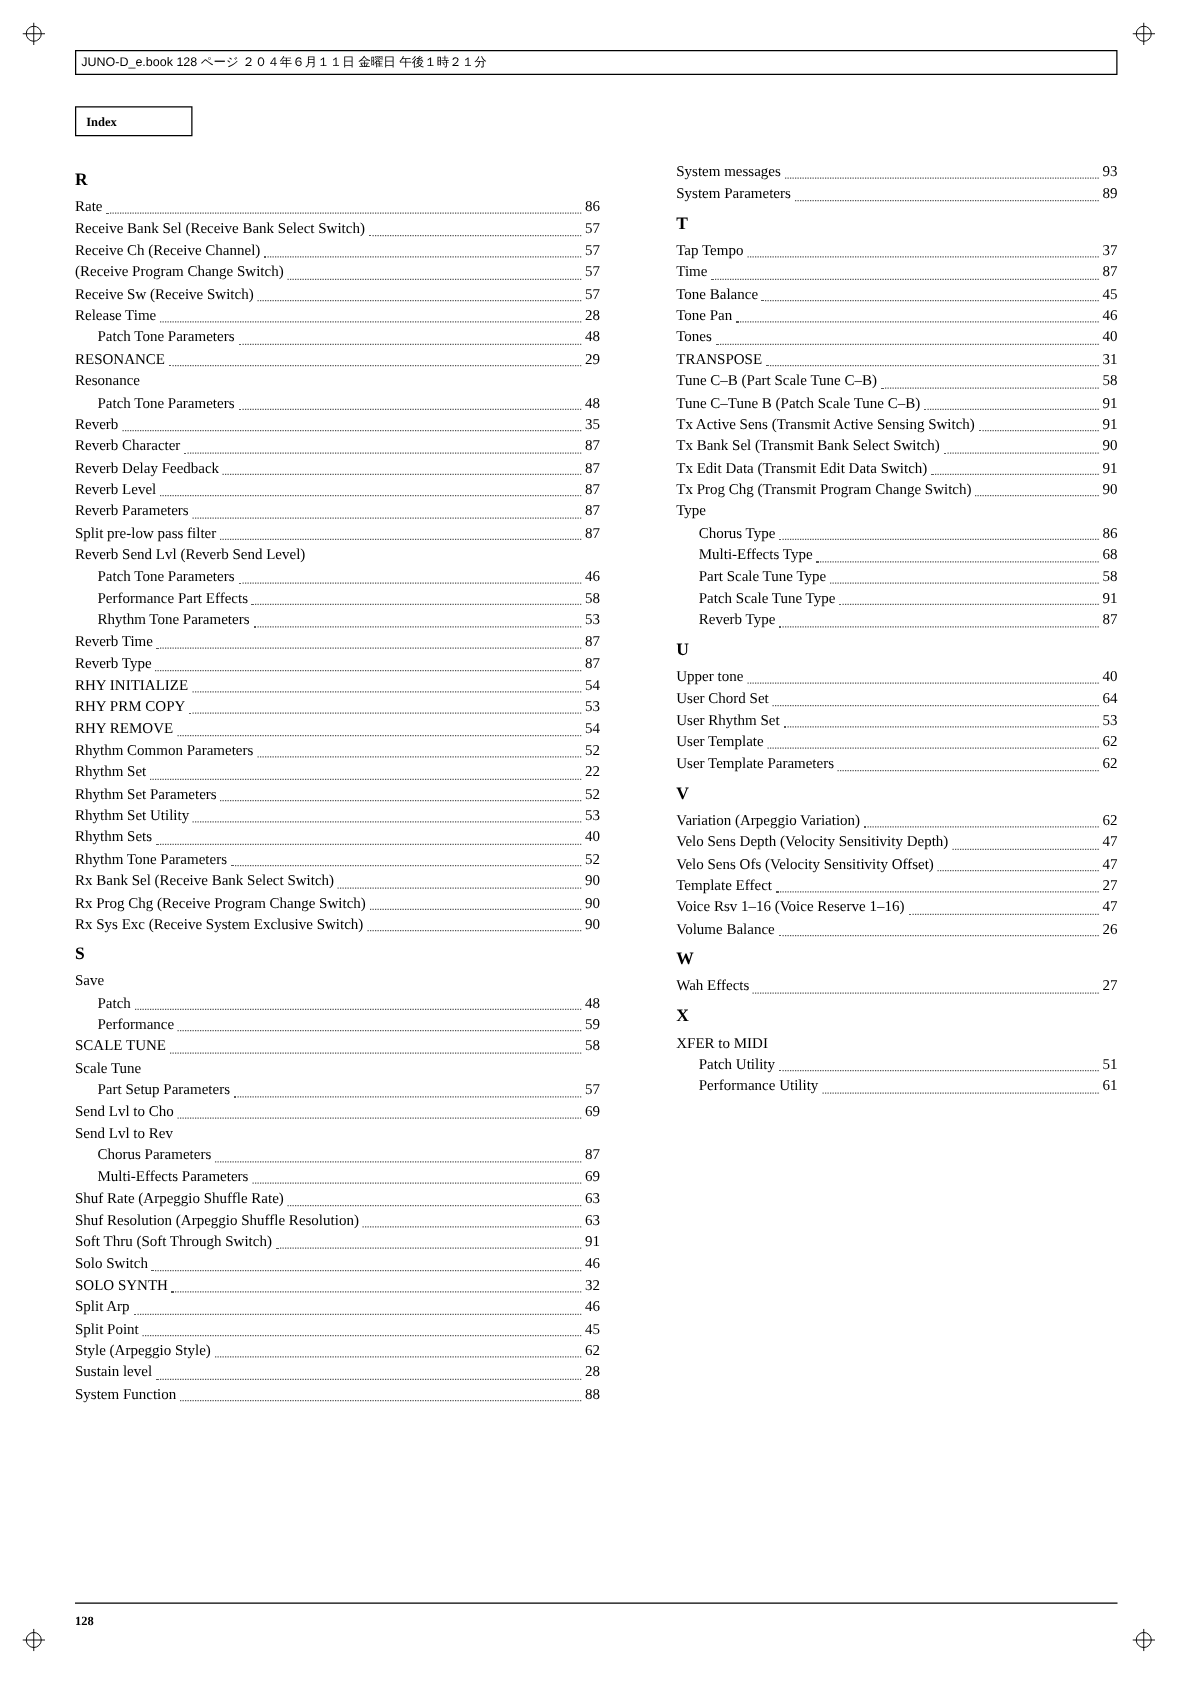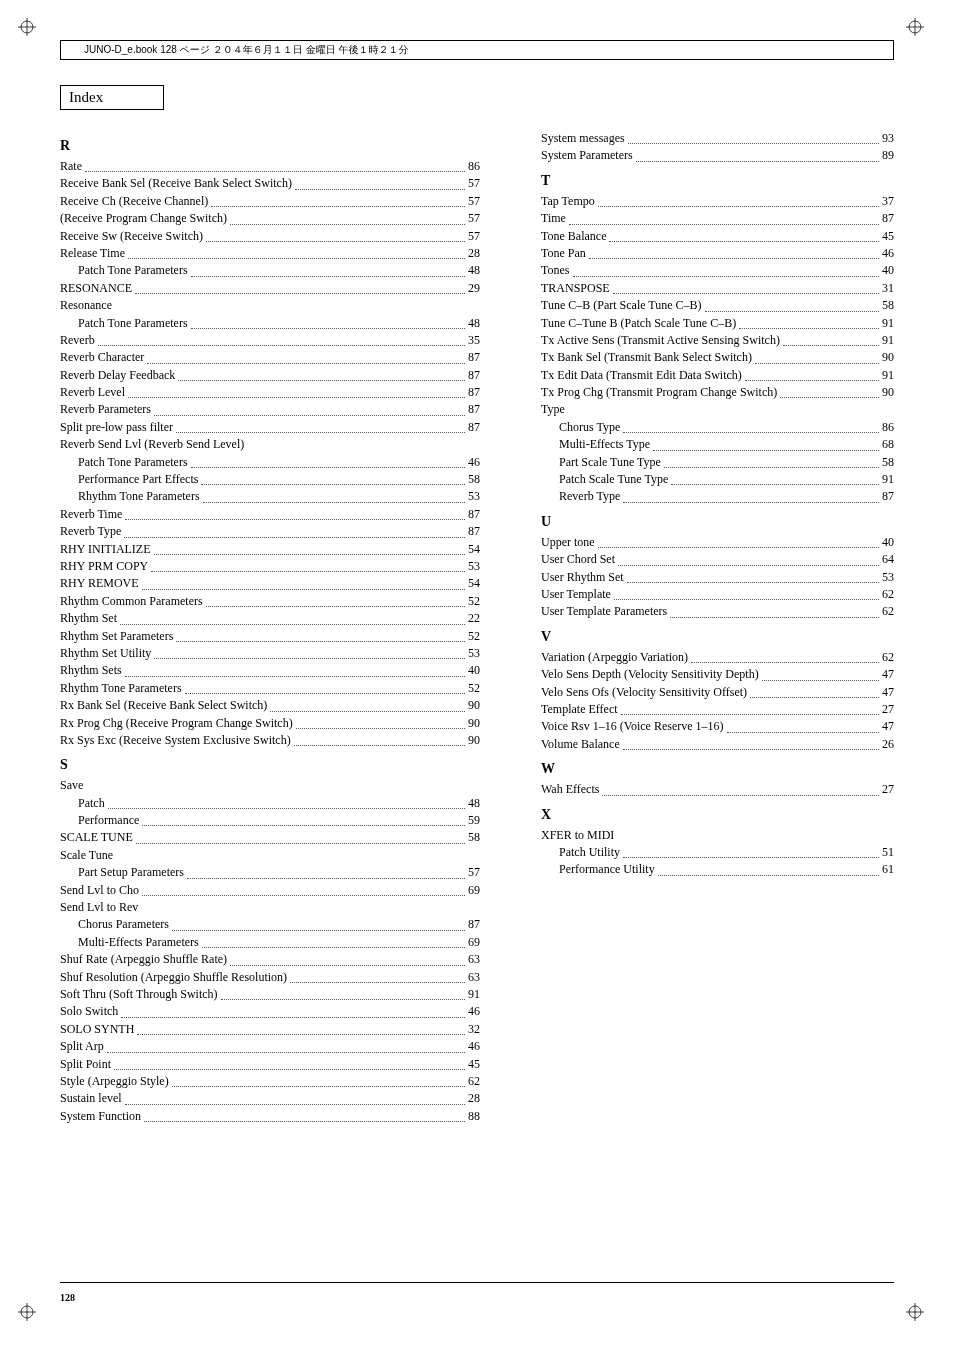--- a/index.html
+++ b/index.html
@@ -33,21 +33,21 @@
     .corner-bl { bottom: 18px; left: 18px; }
     .corner-br { bottom: 18px; right: 18px; }
 
     
     .header-bar {
       position: absolute;
       top: 40px;
       left: 60px;
       right: 60px;
       border: 1px solid #000;
-      padding: 2px 23px;
+      padding: 2px 4px;
       font-size: 10px;
       font-family: Arial, sans-serif;
       display: flex;
       align-items: flex-end;
     }
 
     
     .page-number {
       position: absolute;
       bottom: 48px;
@@ -66,22 +66,22 @@
     }
 
     
     .index-title-box {
       border: 1px solid #000;
       display: inline-block;
       padding: 3px 60px 3px 8px;
       margin-bottom: 20px;
     }
     .index-title-box span {
-      font-size: 15px;
-      font-weight: normal;
+      font-size: 10px;
+      font-weight: bold;
     }
 
     
     .columns {
       display: flex;
       gap: 20px;
     }
     .col-left {
       flex: 0 0 420px;
       width: 420px;

